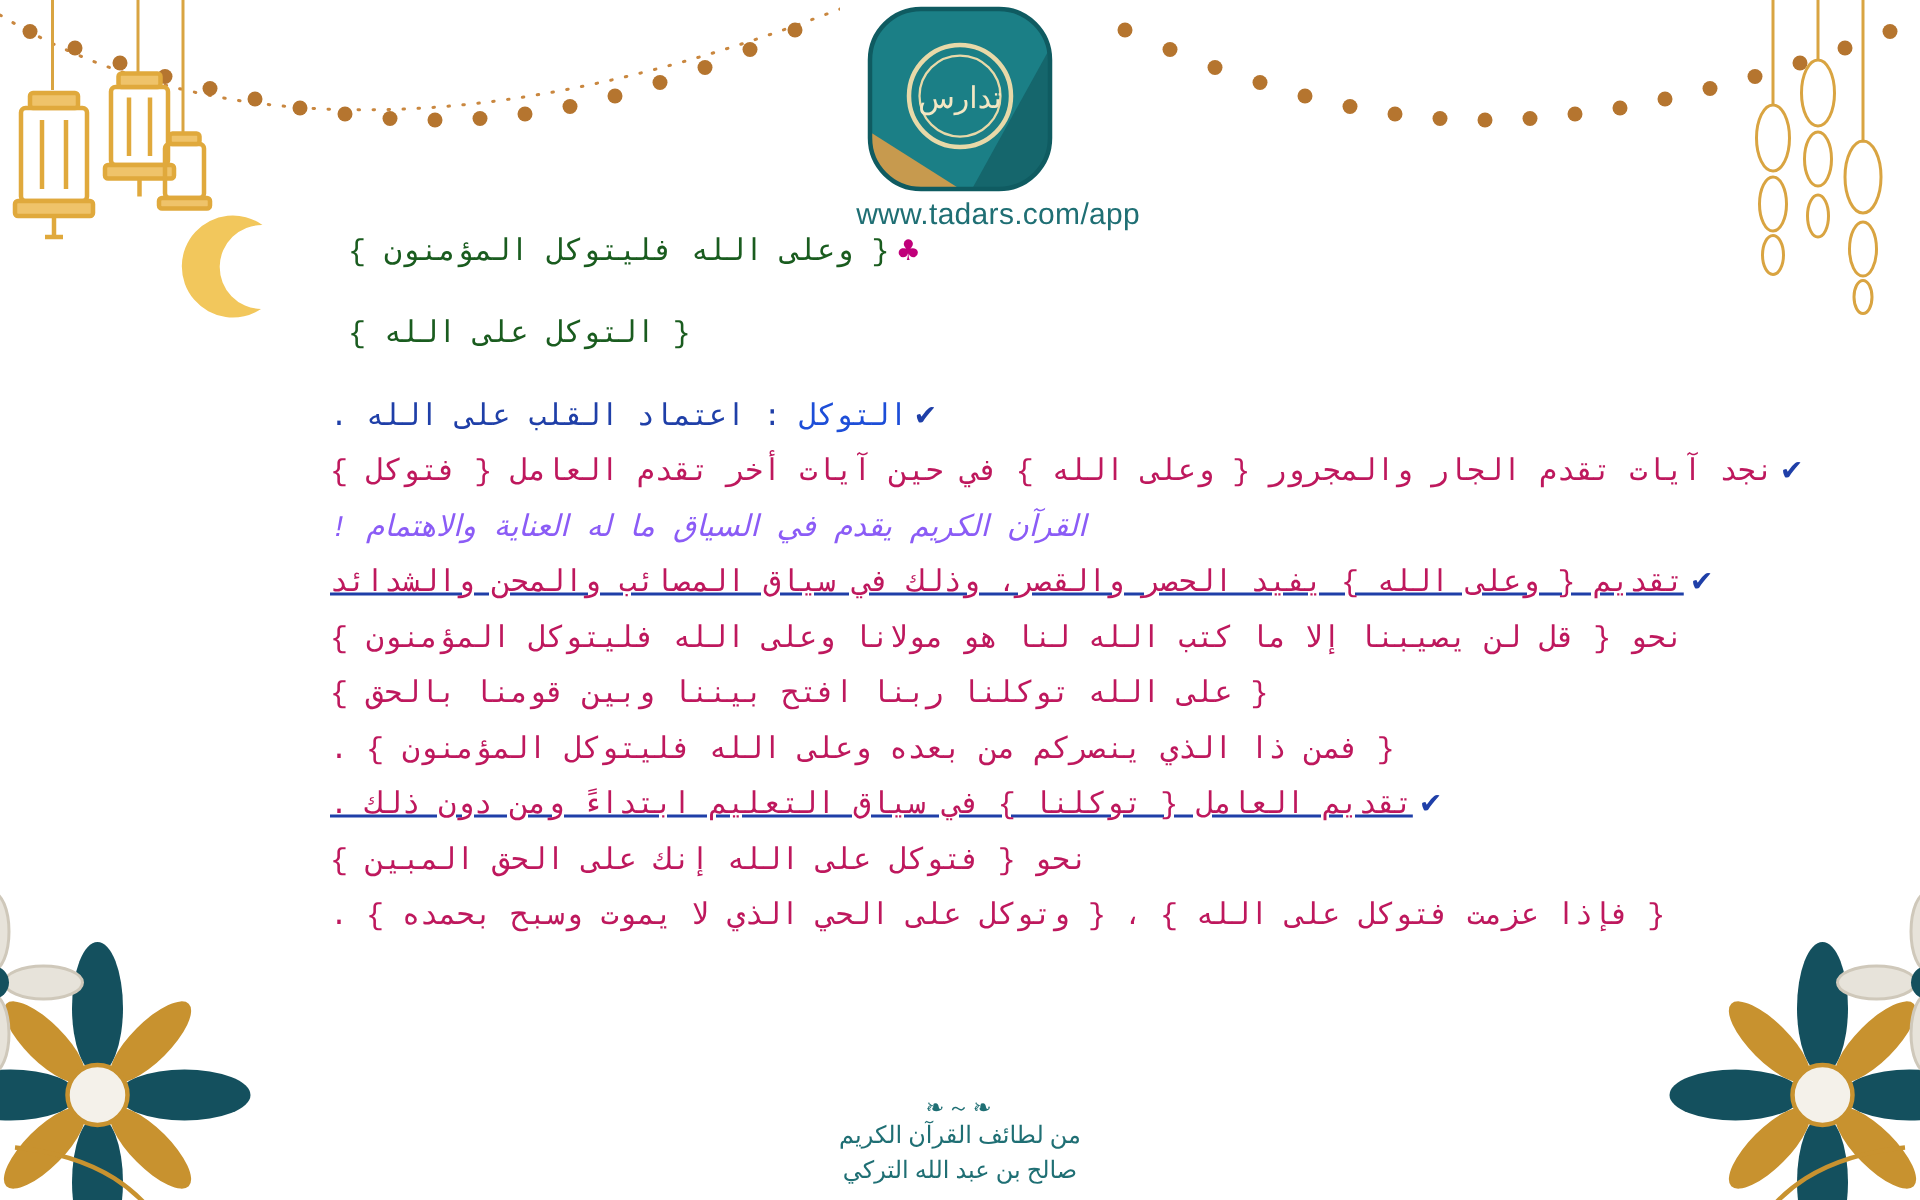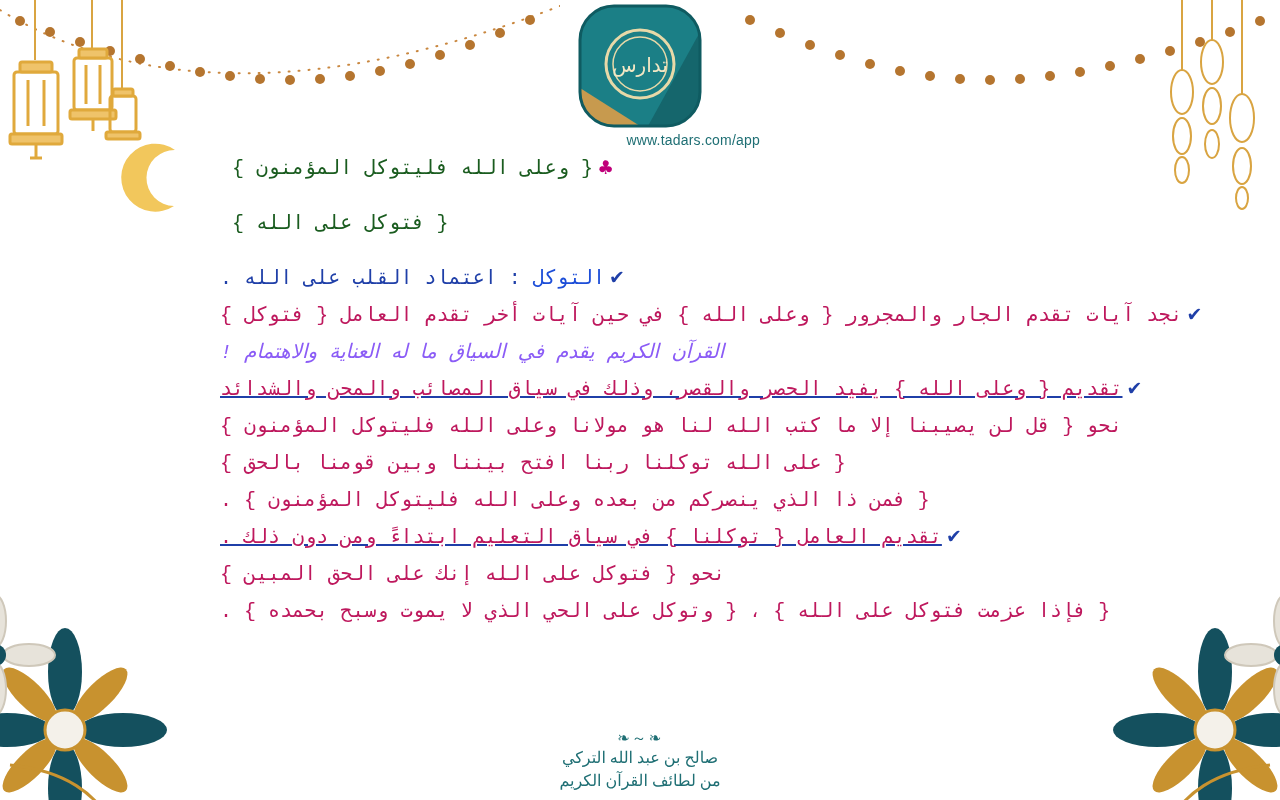--- a/index.html
+++ b/index.html
@@ -42,21 +42,21 @@
     width: 240px;
     text-align: right;
   }
   .logo-badge {
     width: 128px;
     height: 128px;
     margin: 0 auto;
   }
   .logo-url {
     margin-top: 2px;
-    font-size: 14px;
+    font-size: 20px;
     color: #1f6f74;
     font-family: "Liberation Sans", sans-serif;
     letter-spacing: .2px;
   }
 
   
   .content {
     position: absolute;
     top: 150px;
     right: 0;
@@ -331,21 +331,21 @@
 <div class="content">
 
   <div class="row">
     <span class="bullet-club">♣</span>
     <span class="line txt verse">{ وعلى الله فليتوكل المؤمنون }</span>
   </div>
 
   <div class="spacer-md"></div>
 
   <div class="row">
-    <span class="line txt verse">{  فتوكل على الله  }</span>
+    <span class="line txt verse">{  التوكل على الله  }</span>
   </div>
 
   <div class="spacer-md"></div>
 
   <div class="row">
     <span class="tick">✔</span>
     <span class="line txt">
       <span class="red">التوكل</span>
       <span class="blue">: اعتماد القلب على الله .</span>
     </span>
@@ -388,15 +388,15 @@
   </div>
 
   <div class="row">
     <span class="line txt green">{ فإذا عزمت فتوكل على الله } ، { وتوكل على الحي الذي لا يموت وسبح بحمده } .</span>
   </div>
 
 </div>
 
 <div class="footer">
   <div class="footer-orn">❧～❧</div>
+  <div class="footer-line">من لطائف القرآن الكريم</div>
   <div class="footer-line">صالح بن عبد الله التركي</div>
-  <div class="footer-line">من لطائف القرآن الكريم</div>
 </div>
 
 </body></html>

